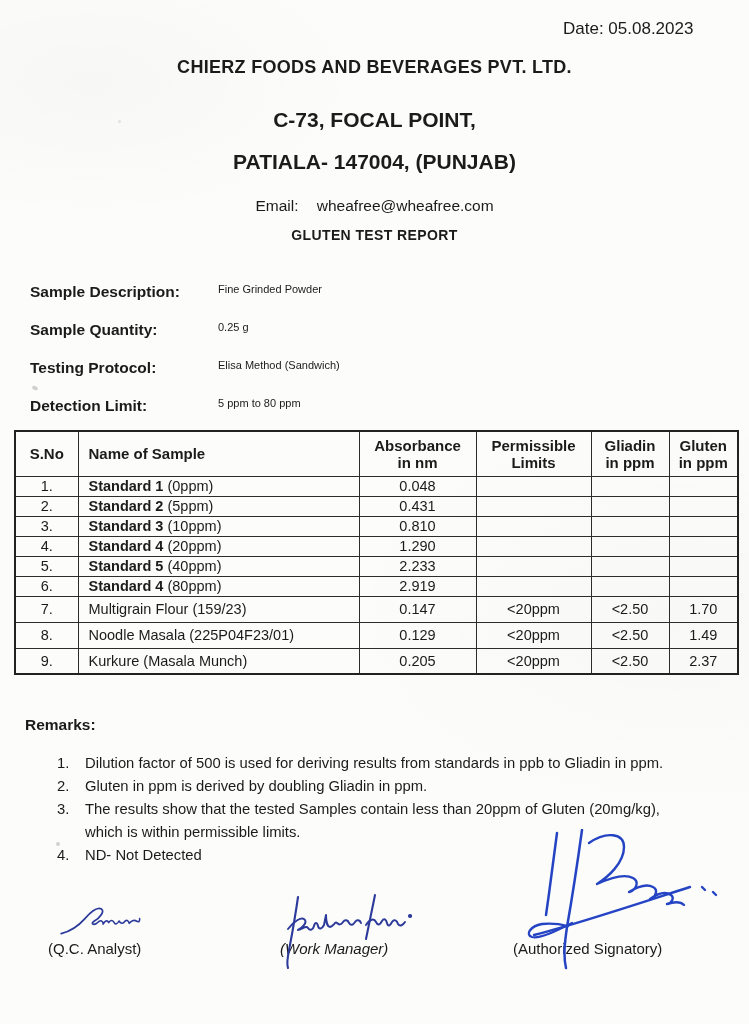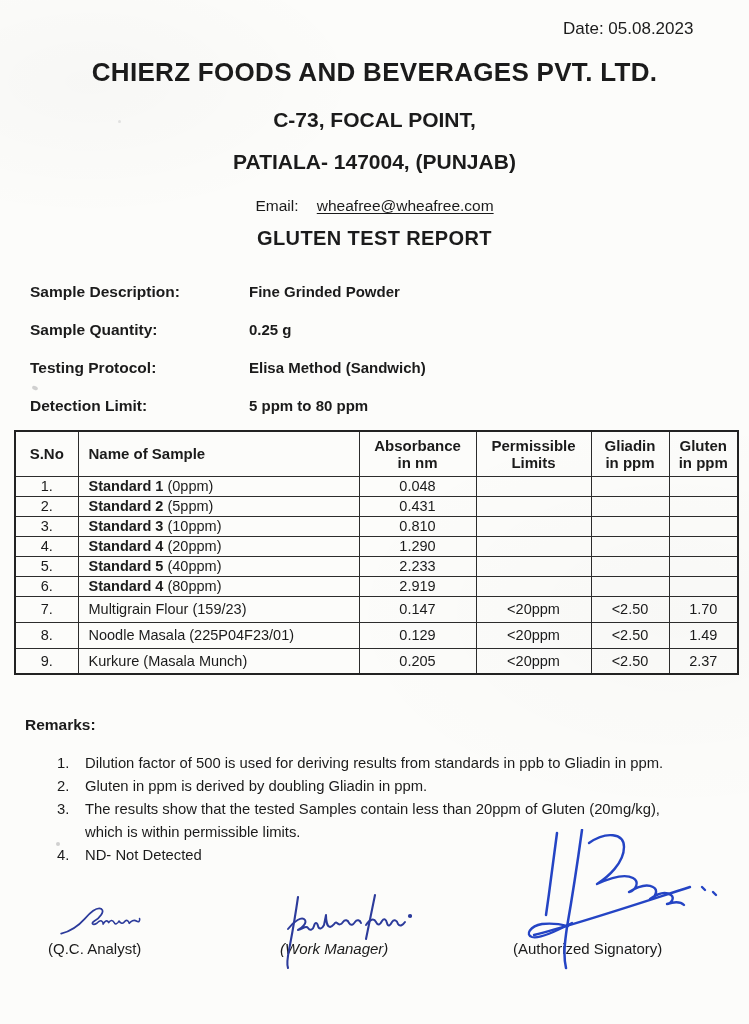--- a/index.html
+++ b/index.html
@@ -15,32 +15,32 @@
     position: absolute; inset: 0;
     background:
       radial-gradient(ellipse 400px 200px at 12% 8%, rgba(0,0,0,0.02), transparent 70%),
       radial-gradient(ellipse 500px 300px at 90% 60%, rgba(0,0,0,0.015), transparent 70%),
       #fcfcfa;
   }
   .centered { position: absolute; left: 0; width: 100%; text-align: center; }
 
   .date-line { position: absolute; top: 19px; left: 563px; font-size: 17px; }
 
-  .company-name { top: 57px; font-size: 26px; font-weight: 700; letter-spacing: 0.3px; }
+  .company-name { top: 57px; font-size: 18px; font-weight: 700; letter-spacing: 0.3px; }
   .addr1 { top: 108px; font-size: 21px; font-weight: 700; }
   .addr2 { top: 150px; font-size: 21px; font-weight: 700; }
 
   .email-line { top: 197px; font-size: 15.5px; }
-  .email-line .email-addr { text-decoration: underline; text-underline-offset: 2px; margin-left: 14px; }
-
-  .report-title { top: 227px; font-size: 20px; font-weight: 700; letter-spacing: 0.4px; }
+  .email-line .email-addr { text-underline-offset: 2px; margin-left: 14px; }
+
+  .report-title { top: 227px; font-size: 14px; font-weight: 700; letter-spacing: 0.4px; }
 
   .sample-info { position: absolute; top: 0; left: 0; }
   .field-label { position: absolute; left: 30px; font-size: 15.5px; font-weight: 700; white-space: nowrap; }
-  .field-value { position: absolute; left: 249px; font-size: 15px; font-weight: 700; white-space: nowrap; }
+  .field-value { position: absolute; left: 218px; font-size: 11px; font-weight: 400; white-space: nowrap; }
   .f0 { top: 283px; } .f1 { top: 321px; } .f2 { top: 359px; } .f3 { top: 397px; }
 
   table.results {
     position: absolute; top: 430px; left: 14px;
     width: 723px;
     border-collapse: collapse;
     table-layout: fixed;
     border-radius: 20px;
   }
   table.results th, table.results td {

